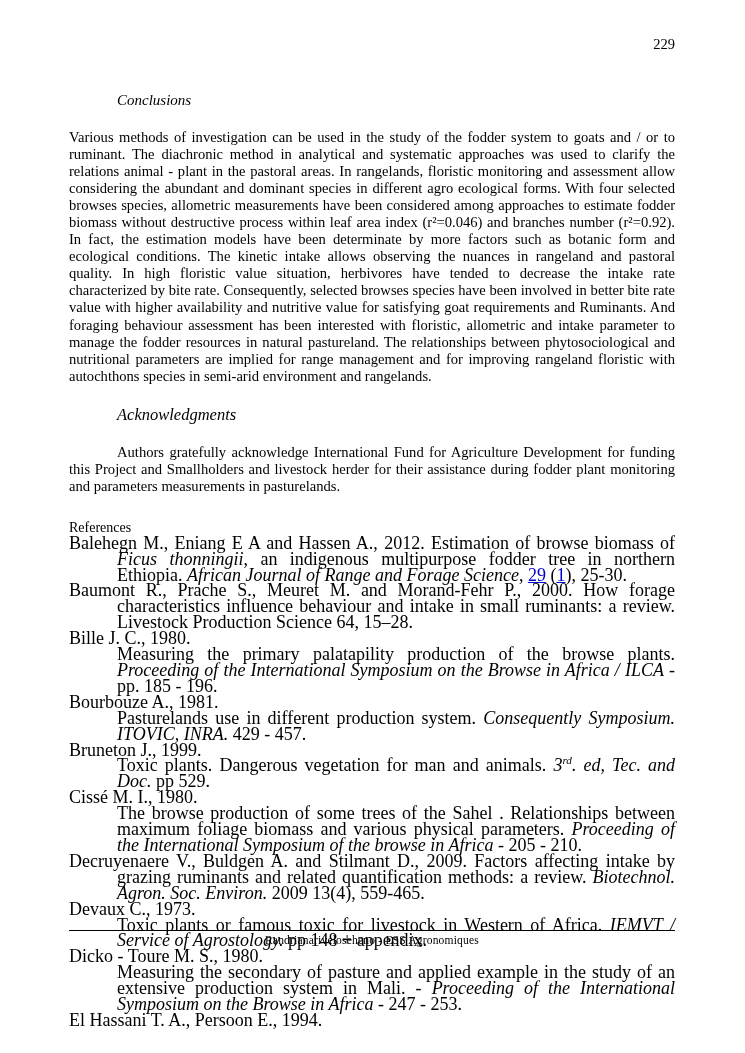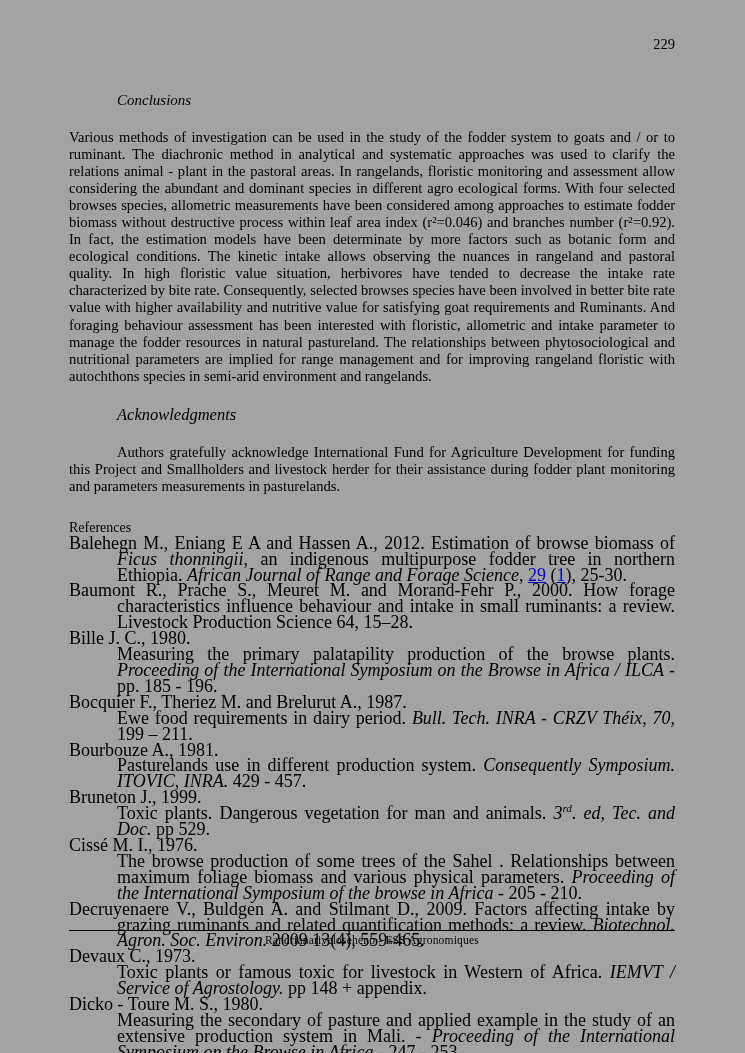--- a/index.html
+++ b/index.html
@@ -1,20 +1,20 @@
 <!DOCTYPE html>
 <html style="--link-color: #0000cc;"><head>
 <meta charset="utf-8">
 <style>
   html,body { margin:0; padding:0; background:#e8e8e8; }
   .page {
     position:relative;
     width:745px; height:1053px;
     margin:0 auto;
-    background:#a3a3a3;
+    background:#ffffff;
     font-family:"Liberation Serif", serif;
     color:#000;
     overflow:hidden;
     box-sizing:border-box;
   }
   .content { padding:36px 70px 0 69px; }
   .page-number {
     text-align:right;
     font-size:14.5px;
     line-height:17px;
@@ -88,24 +88,23 @@
     <h2 class="heading ack">Acknowledgments</h2>
 
     <p class="body first-indent">Authors gratefully acknowledge International Fund for Agriculture Development for funding this Project and Smallholders and livestock herder for their assistance during fodder plant monitoring and parameters measurements in pasturelands.</p>
 
     <div class="ref-heading">References</div>
 
     <div id="refs">
         <p class="ref"><span>Balehegn M., Eniang E A and Hassen A., 2012. Estimation of browse biomass of </span><span class="it">Ficus thonningii</span><span>, an indigenous multipurpose fodder tree in northern Ethiopia. </span><span class="it">African Journal of Range and Forage Science</span><span>, </span><a class="ref-link" href="#">29</a><span> (</span><a class="ref-link" href="#">1</a><span>), 25-30.</span></p>
         <p class="ref"><span>Baumont R., Prache S., Meuret M. and Morand-Fehr P., 2000. How forage characteristics influence behaviour and intake in small ruminants: a review. Livestock Production Science 64, 15–28.</span></p>
         <p class="ref"><span>Bille J. C., 1980.</span><br><span>Measuring the primary palatapility production of the browse plants. </span><span class="it">Proceeding of the International Symposium on the Browse in Africa / ILCA</span><span> - pp. 185 - 196.</span></p>
-        <p class="ref"><span>Bocquier F., Theriez M. and Brelurut A., 1987.</span><br><span>Ewe food requirements in dairy period. </span><span class="it">Bull. Tech. INRA - CRZV Théix, 70,</span><span> 199 – 211.</span></p>
         <p class="ref"><span>Bourbouze A., 1981.</span><br><span>Pasturelands use in different production system. </span><span class="it">Consequently Symposium. ITOVIC, INRA.</span><span> 429 - 457.</span></p>
         <p class="ref"><span>Bruneton J., 1999.</span><br><span>Toxic plants. Dangerous vegetation for man and animals. </span><span class="it">3</span><span class="sup">rd</span><span class="it">. ed, Tec. and Doc.</span><span> pp 529.</span></p>
-        <p class="ref"><span>Cissé M. I., 1976.</span><br><span>The browse production of some trees of the Sahel . Relationships between maximum foliage biomass and various physical parameters. </span><span class="it">Proceeding of the International Symposium of the browse in Africa</span><span> - 205 - 210.</span></p>
+        <p class="ref"><span>Cissé M. I., 1980.</span><br><span>The browse production of some trees of the Sahel . Relationships between maximum foliage biomass and various physical parameters. </span><span class="it">Proceeding of the International Symposium of the browse in Africa</span><span> - 205 - 210.</span></p>
         <p class="ref"><span>Decruyenaere V., Buldgen A. and Stilmant D., 2009. Factors affecting intake by grazing ruminants and related quantification methods: a review. </span><span class="it">Biotechnol. Agron. Soc. Environ.</span><span> 2009 13(4), 559-465.</span></p>
         <p class="ref"><span>Devaux C., 1973.</span><br><span>Toxic plants or famous toxic for livestock in Western of Africa. </span><span class="it">IEMVT / Service of Agrostology.</span><span> pp 148 + appendix.</span></p>
         <p class="ref"><span>Dicko - Toure M. S., 1980.</span><br><span>Measuring the secondary of pasture and applied example in the study of an extensive production system in Mali. - </span><span class="it">Proceeding of the International Symposium on the Browse in Africa</span><span> - 247 - 253.</span></p>
         <p class="ref"><span>El Hassani T. A., Persoon E., 1994.</span></p>
       </div>
   </div>
 
   <div class="footer">
     <div class="footer-line"></div>
     <div class="footer-text">Randrianariveloseheno - ESS Agronomiques</div>

